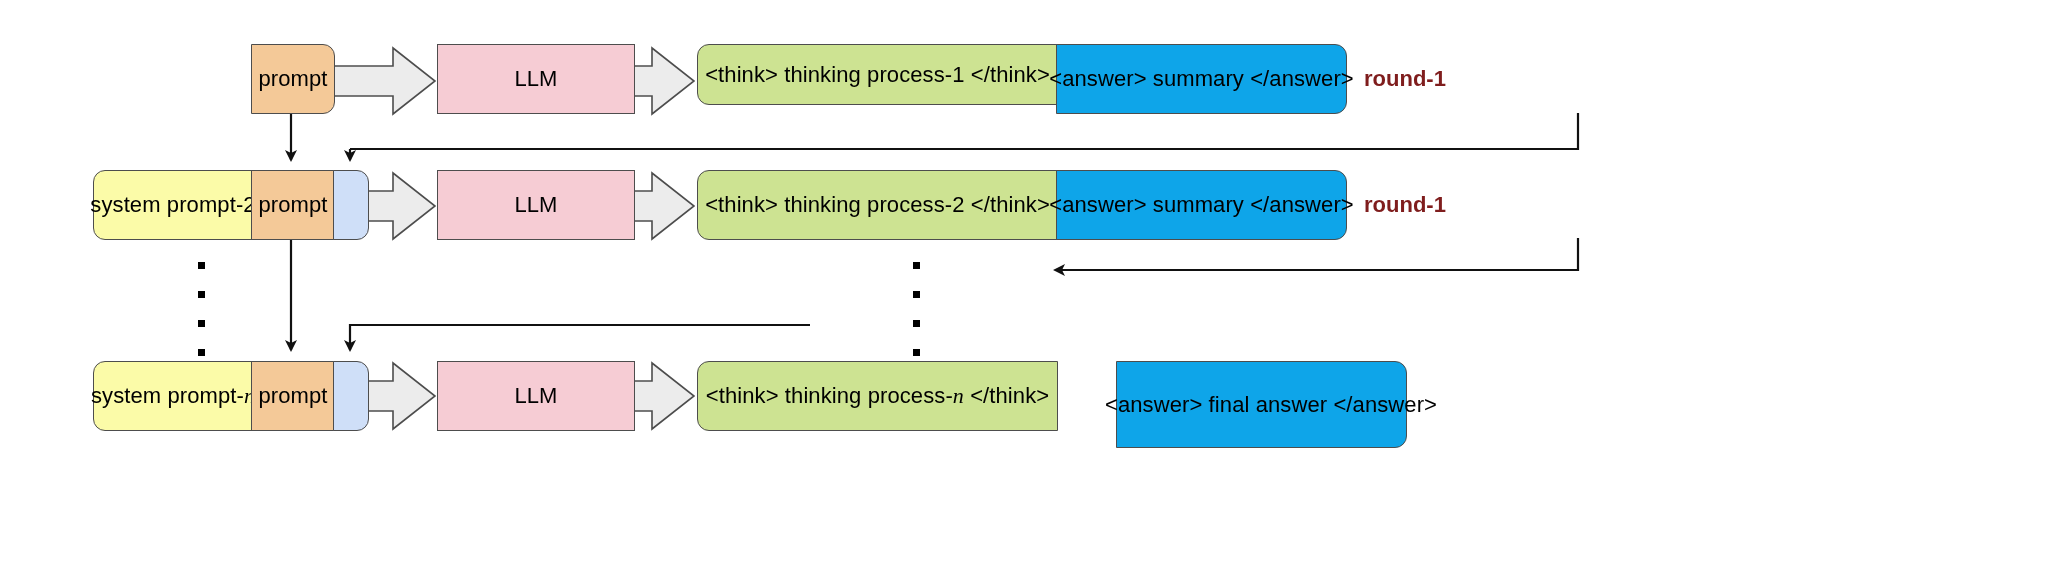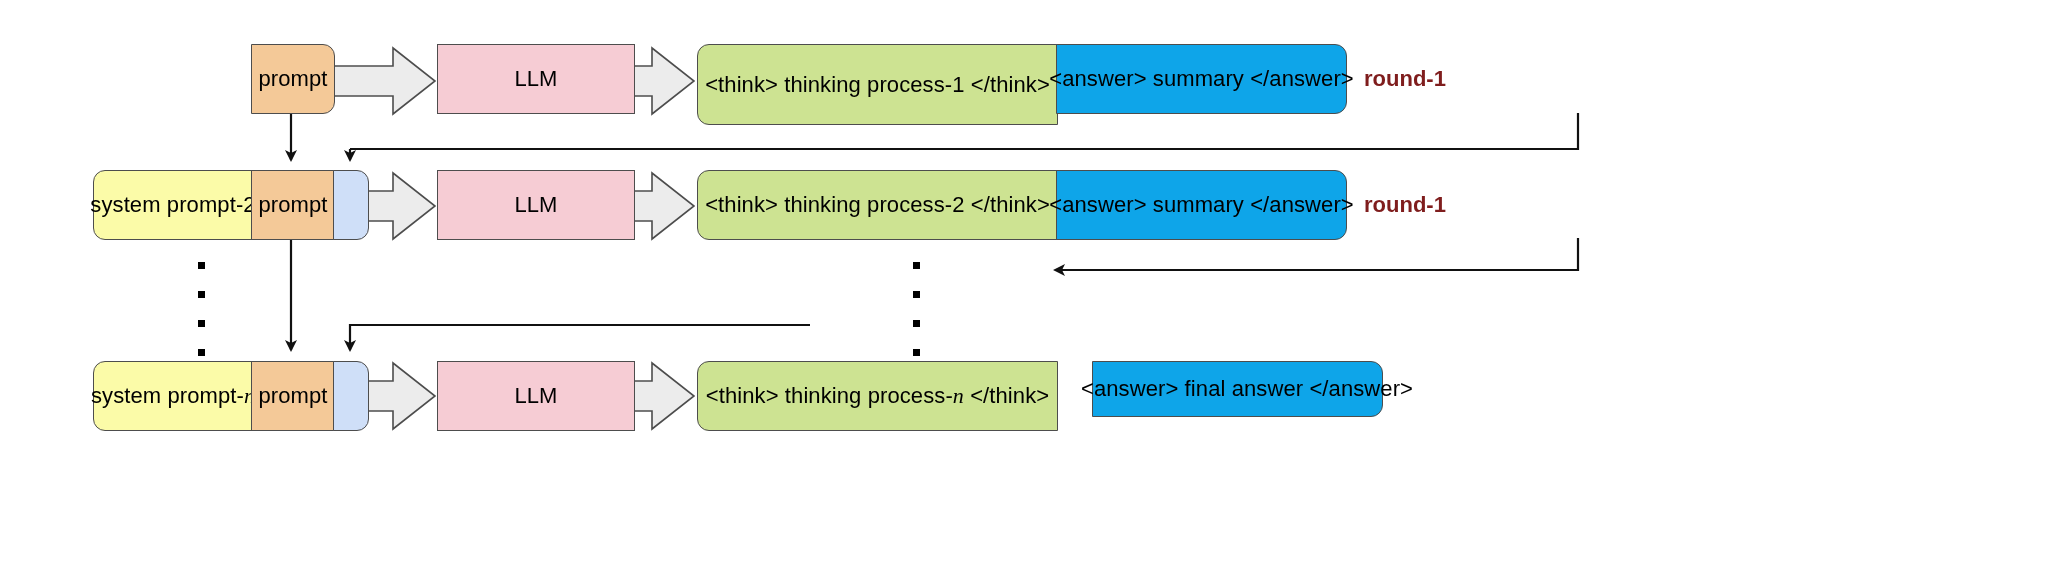--- a/index.html
+++ b/index.html
@@ -140,21 +140,21 @@
   </svg>
 
   <div class="node prompt rounded-r" style="left:251px; top:44px; width:84px; height:70px; border-left-width:1.6px;">
     <span>prompt</span>
   </div>
 
   <div class="node llm" style="left:437px; top:44px; width:198px; height:70px;">
     <span>LLM</span>
   </div>
 
-  <div class="node think rounded-l" style="left:697px; top:44px; width:361px; height:81px;">
+  <div class="node think rounded-l" style="left:697px; top:44px; width:361px; height:61px;">
     <span>&lt;think&gt; thinking process-1 &lt;/think&gt;</span>
   </div>
   <div class="node answer rounded-r" style="left:1056px; top:44px; width:291px; height:70px;">
     <span>&lt;answer&gt; summary &lt;/answer&gt;</span>
   </div>
 
   <div class="round-label" style="left:1364px; top:44px; height:70px;">
     <span>round-1</span>
   </div>
 
@@ -206,18 +206,18 @@
     <span></span>
   </div>
 
   <div class="node llm" style="left:437px; top:361px; width:198px; height:70px;">
     <span>LLM</span>
   </div>
 
   <div class="node think rounded-l" style="left:697px; top:361px; width:361px; height:70px;">
     <span>&lt;think&gt; thinking process-<span class="math-it">n</span> &lt;/think&gt;</span>
   </div>
-  <div class="node answer rounded-r" style="left:1092px; top:361px; width:291px; height:56px;padding-left:19px;">
+  <div class="node answer rounded-r" style="left:1116px; top:361px; width:291px; height:87px;padding-left:19px;">
     <span>&lt;answer&gt; final answer &lt;/answer&gt;</span>
   </div>
 
 
 </div>
 
 </body></html>

